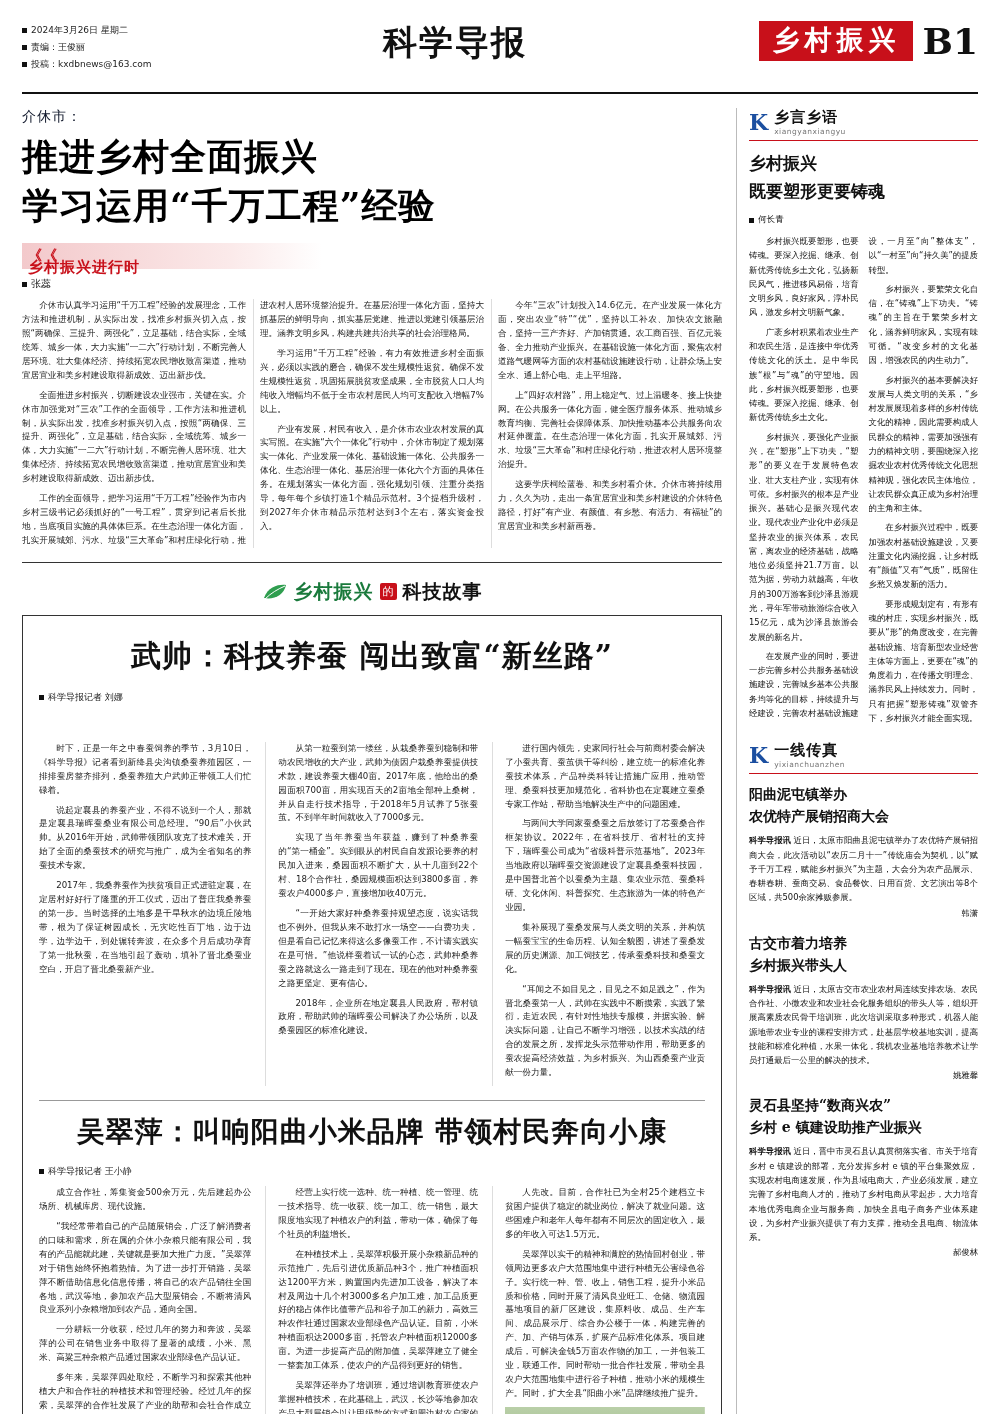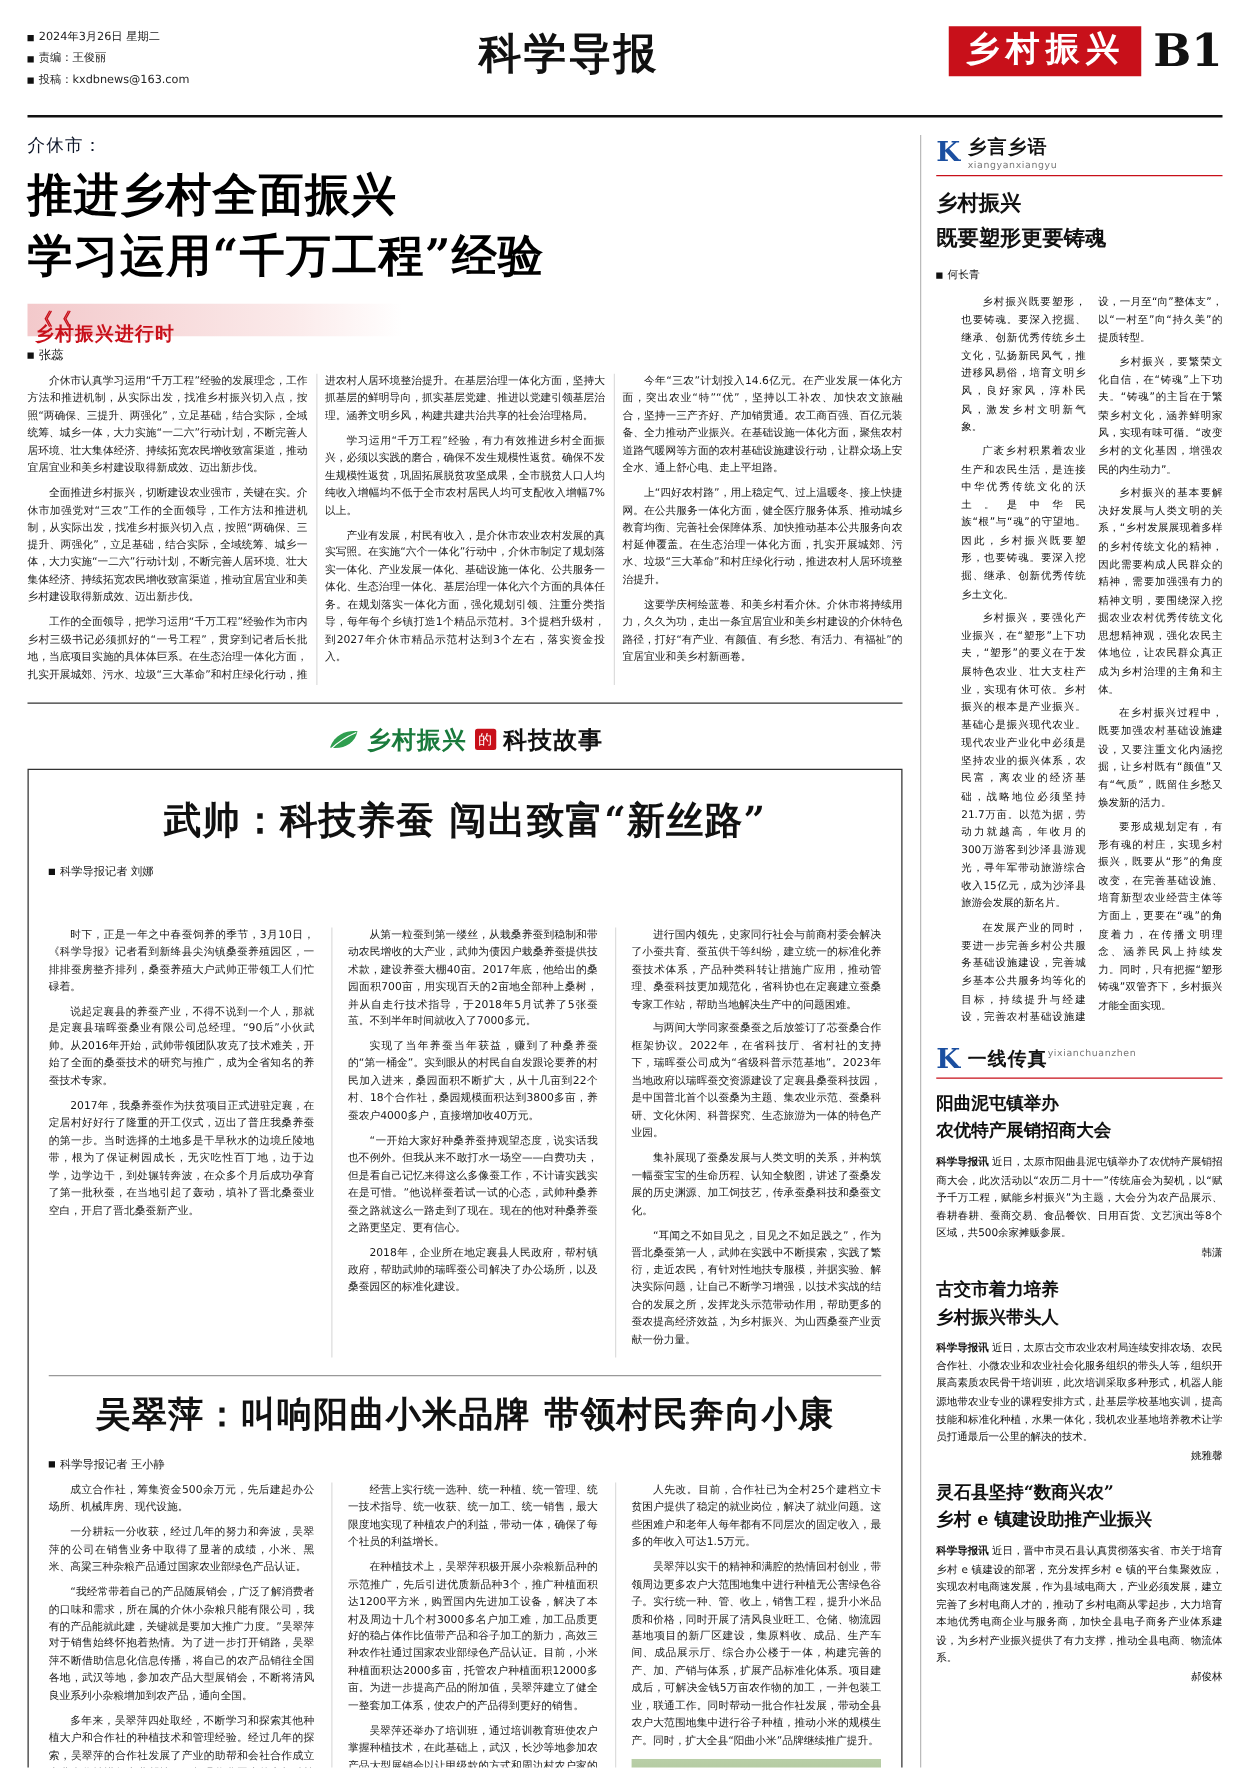--- a/index.html
+++ b/index.html
@@ -201,22 +201,22 @@
 
         <div class="story-h" style="font-size:28px;">吴翠萍：叫响阳曲小米品牌  带领村民奔向小康</div>
         <div class="story-credit">
           <span class="sq"></span>
           <span>科学导报记者 王小静</span>
         </div>
 
         <div style="display:flex; gap:14px;">
           <div class="body-txt" style="width:220px;">
             <p>成立合作社，筹集资金500余万元，先后建起办公场所、机械库房、现代设施。</p>
+            <p>“我经常带着自己的产品随展销会，广泛了解消费者的口味和需求，所在属的介休小杂粮只能有限公司，我有的产品能就此建，关键就是要加大推广力度。”吴翠萍对于销售始终怀抱着热情。为了进一步打开销路，吴翠萍不断借助信息化信息传播，将自己的农产品销往全国各地，武汉等地，参加农产品大型展销会，不断将清风良业系列小杂粮增加到农产品，通向全国。</p>
             <p>一分耕耘一分收获，经过几年的努力和奔波，吴翠萍的公司在销售业务中取得了显著的成绩，小米、黑米、高粱三种杂粮产品通过国家农业部绿色产品认证。</p>
-            <p>“我经常带着自己的产品随展销会，广泛了解消费者的口味和需求，所在属的介休小杂粮只能有限公司，我有的产品能就此建，关键就是要加大推广力度。”吴翠萍对于销售始终怀抱着热情。为了进一步打开销路，吴翠萍不断借助信息化信息传播，将自己的农产品销往全国各地，武汉等地，参加农产品大型展销会，不断将清风良业系列小杂粮增加到农产品，通向全国。</p>
             <p>多年来，吴翠萍四处取经，不断学习和探索其他种植大户和合作社的种植技术和管理经验。经过几年的探索，吴翠萍的合作社发展了产业的助帮和会社合作成立专业合作社进行产业帮扶，积极吸收贫困户的参与种植和管理，帮助贫困户的农业技术，不断提升种植技术，为粮食增产增收奠定了基础；生产</p>
           </div>
           <div class="body-txt col-divider" style="width:220px; padding-left:12px;">
             <p>经营上实行统一选种、统一种植、统一管理、统一技术指导、统一收获、统一加工、统一销售，最大限度地实现了种植农户的利益，带动一体，确保了每个社员的利益增长。</p>
             <p>在种植技术上，吴翠萍积极开展小杂粮新品种的示范推广，先后引进优质新品种3个，推广种植面积达1200平方米，购置国内先进加工设备，解决了本村及周边十几个村3000多名户加工难，加工品质更好的稳占体作比值带产品和谷子加工的新力，高效三种农作社通过国家农业部绿色产品认证。目前，小米种植面积达2000多亩，托管农户种植面积12000多亩。为进一步提高产品的附加值，吴翠萍建立了健全一整套加工体系，使农户的产品得到更好的销售。</p>
             <p>吴翠萍还举办了培训班，通过培训教育班使农户掌握种植技术，在此基础上，武汉，长沙等地参加农产品大型展销会以让甲级款的方式和周边村农户家的销售合作，帮助农户、扶、销一体的产业链。</p>
             <p>吴翠萍还完善了加工体系，主动承接了“清风良业”系列小杂粮，可生产和加工全部有机的功能和农产品。2018年以来，她与村民为人员达50人，公社村达到120多人，农民人均收入500万元，公司销售70余万元，社员人均收入比当地农民人均收入高出30%。</p>
 
           </div>
           <div style="width:220px; padding-left:12px;" class="col-divider">
@@ -296,34 +296,34 @@
       </div>
 
       <div class="col-title">乡村振兴</div>
       <div class="col-title" style="margin-top:-8px;">既要塑形更要铸魂</div>
 
       <div style="display:flex; align-items:center; gap:4px; font-size:8.6px; margin-bottom:8px;">
         <span class="sq"></span>
         <span>何长青</span>
       </div>
 
-      <div class="col-body" style="column-count:2; column-gap:10px;margin-left:20px;">
+      <div class="col-body" style="column-count:2; column-gap:10px;">
         <p>乡村振兴既要塑形，也要铸魂。要深入挖掘、继承、创新优秀传统乡土文化，弘扬新民风气，推进移风易俗，培育文明乡风，良好家风，淳朴民风，激发乡村文明新气象。</p>
         <p>广袤乡村积累着农业生产和农民生活，是连接中华优秀传统文化的沃土。是中华民族“根”与“魂”的守望地。因此，乡村振兴既要塑形，也要铸魂。要深入挖掘、继承、创新优秀传统乡土文化。</p>
         <p>乡村振兴，要强化产业振兴，在“塑形”上下功夫，“塑形”的要义在于发展特色农业、壮大支柱产业，实现有休可依。乡村振兴的根本是产业振兴。基础心是振兴现代农业。现代农业产业化中必须是坚持农业的振兴体系，农民富，离农业的经济基础，战略地位必须坚持21.7万亩。以范为据，劳动力就越高，年收月的300万游客到沙泽县游观光，寻年军带动旅游综合收入15亿元，成为沙泽县旅游会发展的新名片。</p>
         <p>在发展产业的同时，要进一步完善乡村公共服务基础设施建设，完善城乡基本公共服务均等化的目标，持续提升与经建设，完善农村基础设施建设，一月至“向”整体支”，以“一村至”向“持久美”的提质转型。</p>
         <p>乡村振兴，要繁荣文化自信，在“铸魂”上下功夫。“铸魂”的主旨在于繁荣乡村文化，涵养鲜明家风，实现有味可循。“改变乡村的文化基因，增强农民的内生动力”。</p>
         <p>乡村振兴的基本要解决好发展与人类文明的关系，“乡村发展展现着多样的乡村传统文化的精神，因此需要构成人民群众的精神，需要加强强有力的精神文明，要围绕深入挖掘农业农村优秀传统文化思想精神观，强化农民主体地位，让农民群众真正成为乡村治理的主角和主体。</p>
         <p>在乡村振兴过程中，既要加强农村基础设施建设，又要注重文化内涵挖掘，让乡村既有“颜值”又有“气质”，既留住乡愁又焕发新的活力。</p>
         <p>要形成规划定有，有形有魂的村庄，实现乡村振兴，既要从“形”的角度改变，在完善基础设施、培育新型农业经营主体等方面上，更要在“魂”的角度着力，在传播文明理念、涵养民风上持续发力。同时，只有把握“塑形铸魂”双管齐下，乡村振兴才能全面实现。</p>
       </div>
 
       <div class="col-head" style="margin-top:16px;">
         <span class="kmark">K</span>
-        <span style="display:flex; flex-direction:row;">
+        <span style="display:flex; flex-direction:column;">
           <span class="zh">一线传真</span>
           <span class="py">yixianchuanzhen</span>
         </span>
       </div>
 
       <div class="brief">
         <div class="brief-title">阳曲泥屯镇举办</div>
         <div class="brief-title" style="margin-top:-5px;">农优特产展销招商大会</div>
         <div class="brief-body">
           <span class="lead">科学导报讯</span><span> 近日，太原市阳曲县泥屯镇举办了农优特产展销招商大会，此次活动以“农历二月十一”传统庙会为契机，以“赋予千万工程，赋能乡村振兴”为主题，大会分为农产品展示、春耕春耕、蚕商交易、食品餐饮、日用百货、文艺演出等8个区域，共500余家摊贩参展。</span>

